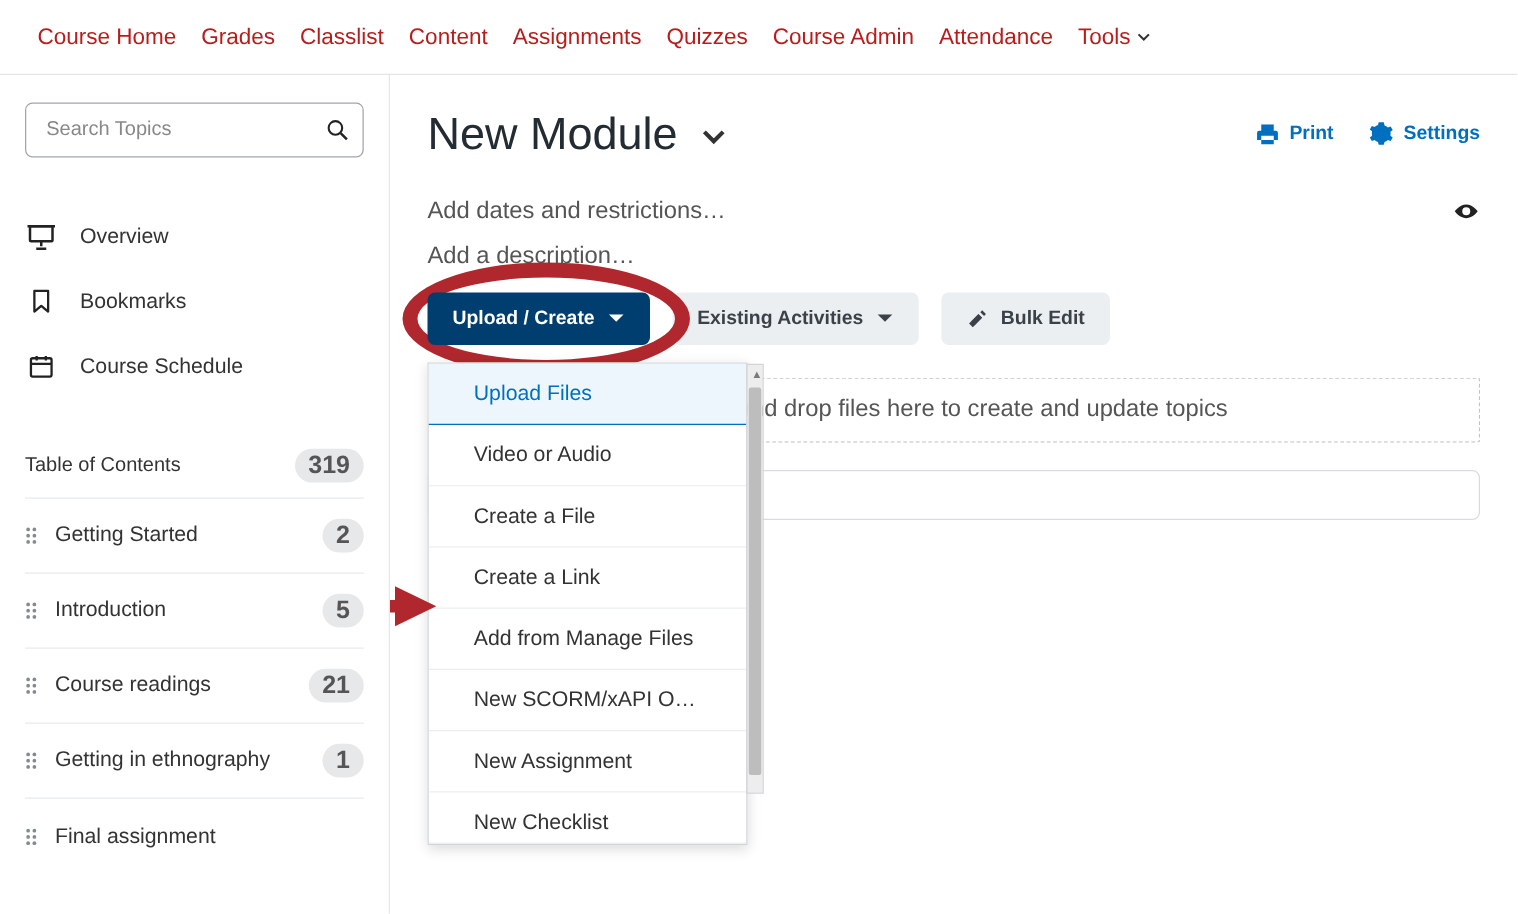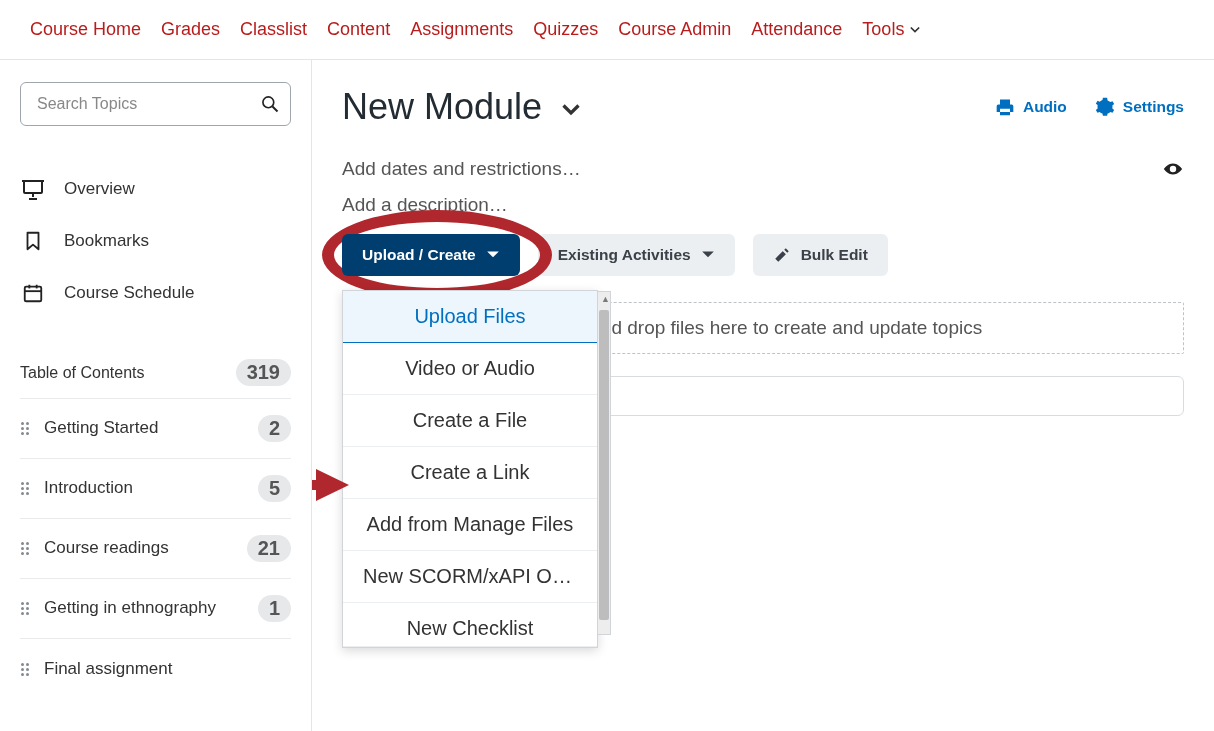--- a/index.html
+++ b/index.html
@@ -59,21 +59,21 @@
   .btn .chev-dark { fill: #3a4149; }
 
   
   .anno-circle { position: absolute; left: -20px; top: -24px; width: 230px; height: 90px; border: 12px solid #b0282d; border-radius: 50%; z-index: 3; pointer-events: none; }
 
   
   .dropdown { position: absolute; left: 0; top: 56px; width: 256px; background: #fff; border: 1px solid #d1d5d9; box-shadow: 0 3px 10px rgba(0,0,0,.15); z-index: 5; }
   .dropdown-scroll { position: absolute; top: 0; right: -14px; width: 14px; height: 344px; background: linear-gradient(#ededed,#ededed); border: 1px solid #d1d5d9; }
   .dropdown-scroll .thumb { position: absolute; top: 18px; left: 1px; width: 10px; height: 310px; background: #bdbdbd; border-radius: 2px; }
   .dropdown-scroll .up { position: absolute; top:2px; left:3px; font-size:9px; color:#7a7a7a;}
-  .dd-item { padding: 14px 20px; font-size: 20px; color: #333; border-bottom: 1px solid #eceff1; cursor: pointer; white-space: nowrap; overflow: hidden; text-overflow: ellipsis; text-align: center; }
+  .dd-item { padding: 14px 36px; font-size: 17px; color: #333; border-bottom: 1px solid #eceff1; cursor: pointer; white-space: nowrap; overflow: hidden; text-overflow: ellipsis; }
   .dd-item:last-child { border-bottom: none; }
   .dd-item.active { background: #ecf6fc; color: #006fbf; border-bottom: 1px solid #006fbf; }
 
   
   .anno-arrow { position: absolute; left: -112px; top: 172px; width: 120px; height: 44px; z-index: 6; pointer-events: none; }
 
   
   .dropzone { border: 1.5px dashed #bfc3c7; border-radius: 2px; padding: 14px 0; text-align: center; font-size: 19px; color: #555; margin-bottom: 22px; }
 
   
@@ -217,21 +217,21 @@
         <span class="module-title">New Module</span>
         <svg width="18" height="18" viewBox="0 0 12 12">
             <path d="M1 3 L6 8 L11 3" stroke="#333" stroke-width="2.2" fill="none"></path>
           </svg>
       </div>
       <div class="main-actions">
         <div class="main-action">
           <svg width="20" height="20" viewBox="0 0 24 24">
               <path d="M6 9V3h12v6M6 18h12v4H6zM4 9h16a2 2 0 012 2v7h-4v-4H6v4H2v-7a2 2 0 012-2z" fill="#006fbf"></path>
             </svg>
-          <span>Audio</span>
+          <span>Print</span>
         </div>
         <div class="main-action">
           <svg width="20" height="20" viewBox="0 0 24 24">
               <path d="M12 8a4 4 0 100 8 4 4 0 000-8zm9 4a8.9 8.9 0 00-.2-1.9l2.2-1.7-2-3.4-2.6 1a9 9 0 00-3.3-1.9L14.5 1h-5l-.6 2.7A9 9 0 005.6 5.6l-2.6-1-2 3.4 2.2 1.7A9 9 0 003 12c0 .6.1 1.3.2 1.9L1 15.6l2 3.4 2.6-1a9 9 0 003.3 1.9l.6 2.7h5l.6-2.7a9 9 0 003.3-1.9l2.6 1 2-3.4-2.2-1.7c.1-.6.2-1.3.2-1.9z" fill="#006fbf"></path>
             </svg>
           <span>Settings</span>
         </div>
       </div>
     </div>
 
@@ -271,20 +271,21 @@
         <span>Bulk Edit</span>
       </button>
 
       <div class="dropdown">
         <div class="dd-item active">Upload Files</div>
         <div class="dd-item">Video or Audio</div>
         <div class="dd-item">Create a File</div>
         <div class="dd-item">Create a Link</div>
         <div class="dd-item">Add from Manage Files</div>
         <div class="dd-item">New SCORM/xAPI Obj…</div>
+        <div class="dd-item">New Assignment</div>
         <div class="dd-item" style="padding-bottom:6px;">New Checklist</div>
 
         <div class="dropdown-scroll">
           <span class="up">▲</span>
           <div class="thumb"></div>
         </div>
 
         <svg class="anno-arrow" viewBox="0 0 120 44">
           <line x1="6" y1="22" x2="90" y2="22" stroke="#b0282d" stroke-width="10" stroke-linecap="round"></line>
           <polygon points="85,6 118,22 85,38" fill="#b0282d"></polygon>

